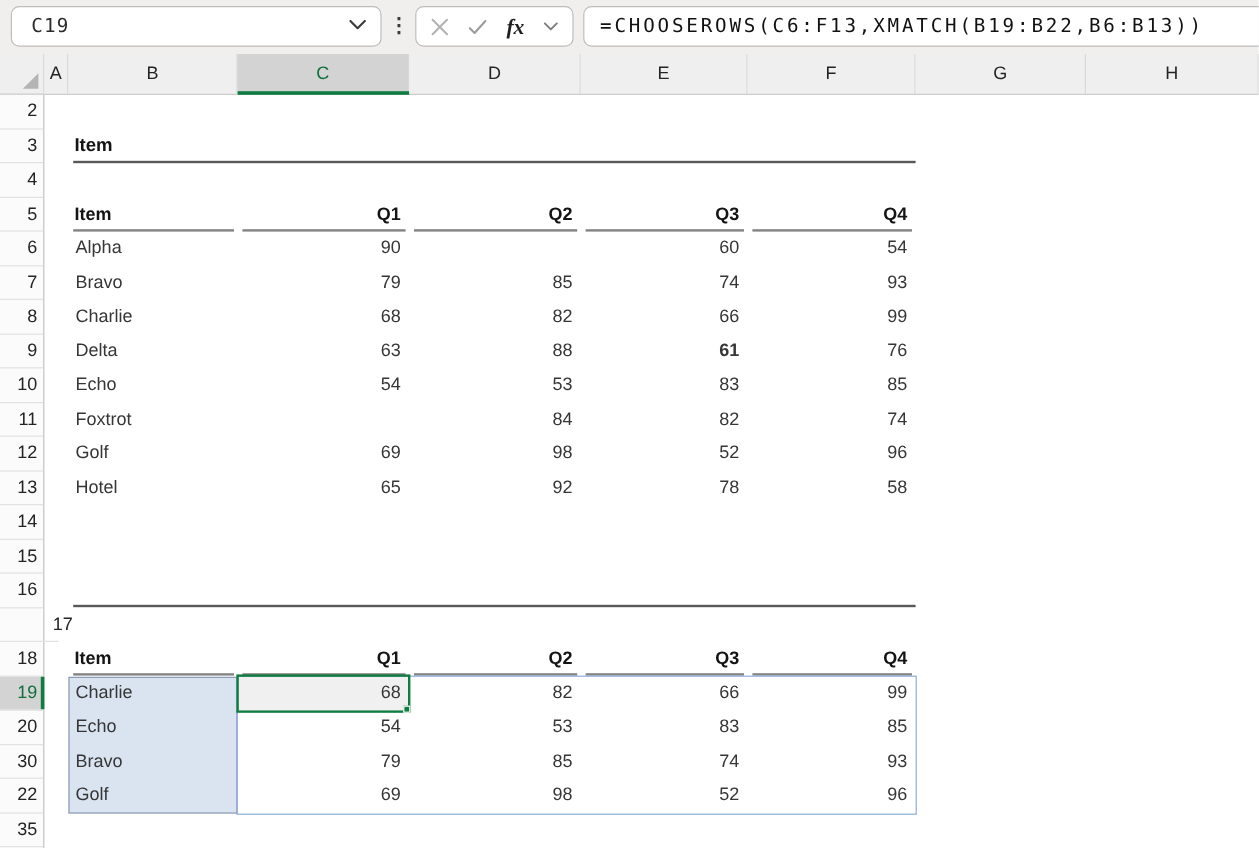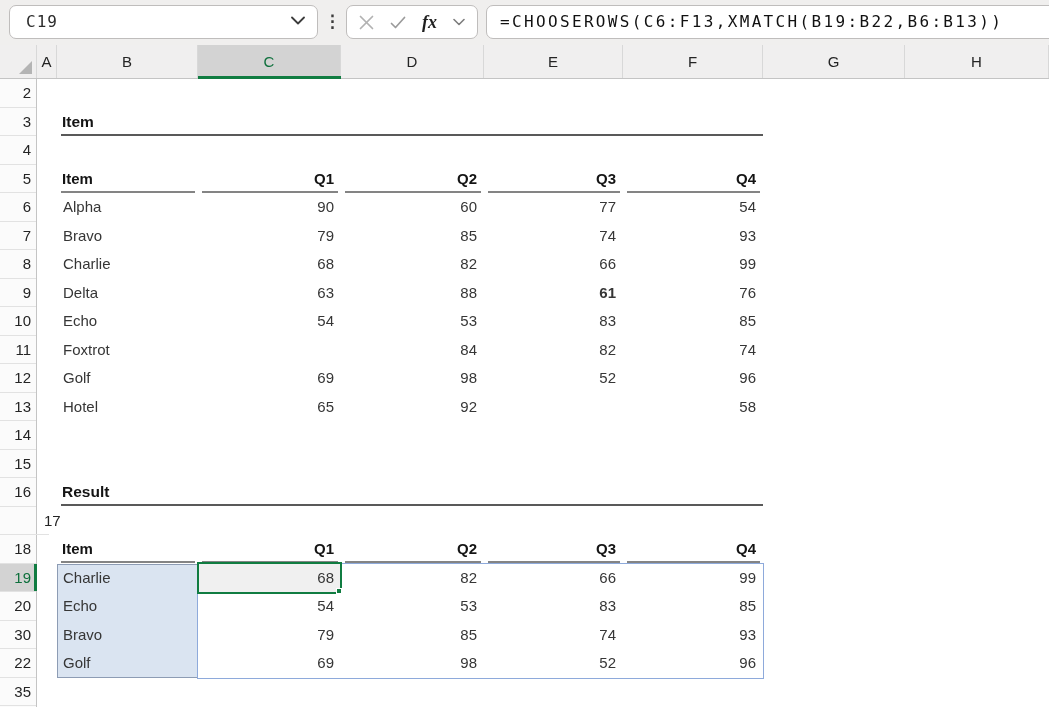--- a/index.html
+++ b/index.html
@@ -165,22 +165,21 @@
       <div class="cell num bold" style="left: 341px; top: 119.5px; width: 143px; height: 28.5px; line-height: 28.5px;">Q2</div>
       <div class="cell num bold" style="left: 484px; top: 119.5px; width: 139px; height: 28.5px; line-height: 28.5px;">Q3</div>
       <div class="cell num bold" style="left: 623px; top: 119.5px; width: 140px; height: 28.5px; line-height: 28.5px;">Q4</div>
       <div class="uline" style="left: 61px; top: 145.5px; width: 134px; background: rgb(132, 132, 132);"></div>
       <div class="uline" style="left: 202px; top: 145.5px; width: 136px; background: rgb(132, 132, 132);"></div>
       <div class="uline" style="left: 345px; top: 145.5px; width: 136px; background: rgb(132, 132, 132);"></div>
       <div class="uline" style="left: 488px; top: 145.5px; width: 132px; background: rgb(132, 132, 132);"></div>
       <div class="uline" style="left: 627px; top: 145.5px; width: 133px; background: rgb(132, 132, 132);"></div>
       <div class="cell label" style="left: 58px; top: 148px; width: 139px; height: 28.5px; line-height: 28.5px;">Alpha</div>
       <div class="cell num" style="left: 198px; top: 148px; width: 143px; height: 28.5px; line-height: 28.5px;">90</div>
-      <div class="cell num" style="left: 341px; top: 148px; width: 143px; height: 28.5px; line-height: 28.5px;">60</div>
-      <div class="cell num" style="left: 484px; top: 148px; width: 139px; height: 28.5px; line-height: 28.5px;">77</div>
+      <div class="cell num" style="left: 484px; top: 148px; width: 139px; height: 28.5px; line-height: 28.5px;">60</div>
       <div class="cell num" style="left: 623px; top: 148px; width: 140px; height: 28.5px; line-height: 28.5px;">54</div>
       <div class="cell label" style="left: 58px; top: 176.5px; width: 139px; height: 28.5px; line-height: 28.5px;">Bravo</div>
       <div class="cell num" style="left: 198px; top: 176.5px; width: 143px; height: 28.5px; line-height: 28.5px;">79</div>
       <div class="cell num" style="left: 341px; top: 176.5px; width: 143px; height: 28.5px; line-height: 28.5px;">85</div>
       <div class="cell num" style="left: 484px; top: 176.5px; width: 139px; height: 28.5px; line-height: 28.5px;">74</div>
       <div class="cell num" style="left: 623px; top: 176.5px; width: 140px; height: 28.5px; line-height: 28.5px;">93</div>
       <div class="cell label" style="left: 58px; top: 205px; width: 139px; height: 28.5px; line-height: 28.5px;">Charlie</div>
       <div class="cell num" style="left: 198px; top: 205px; width: 143px; height: 28.5px; line-height: 28.5px;">68</div>
       <div class="cell num" style="left: 341px; top: 205px; width: 143px; height: 28.5px; line-height: 28.5px;">82</div>
       <div class="cell num" style="left: 484px; top: 205px; width: 139px; height: 28.5px; line-height: 28.5px;">66</div>
@@ -200,22 +199,22 @@
       <div class="cell num" style="left: 484px; top: 290.5px; width: 139px; height: 28.5px; line-height: 28.5px;">82</div>
       <div class="cell num" style="left: 623px; top: 290.5px; width: 140px; height: 28.5px; line-height: 28.5px;">74</div>
       <div class="cell label" style="left: 58px; top: 319px; width: 139px; height: 28.5px; line-height: 28.5px;">Golf</div>
       <div class="cell num" style="left: 198px; top: 319px; width: 143px; height: 28.5px; line-height: 28.5px;">69</div>
       <div class="cell num" style="left: 341px; top: 319px; width: 143px; height: 28.5px; line-height: 28.5px;">98</div>
       <div class="cell num" style="left: 484px; top: 319px; width: 139px; height: 28.5px; line-height: 28.5px;">52</div>
       <div class="cell num" style="left: 623px; top: 319px; width: 140px; height: 28.5px; line-height: 28.5px;">96</div>
       <div class="cell label" style="left: 58px; top: 347.5px; width: 139px; height: 28.5px; line-height: 28.5px;">Hotel</div>
       <div class="cell num" style="left: 198px; top: 347.5px; width: 143px; height: 28.5px; line-height: 28.5px;">65</div>
       <div class="cell num" style="left: 341px; top: 347.5px; width: 143px; height: 28.5px; line-height: 28.5px;">92</div>
+      <div class="cell num" style="left: 484px; top: 347.5px; width: 139px; height: 28.5px; line-height: 28.5px;">78</div>
       <div class="cell num" style="left: 623px; top: 347.5px; width: 140px; height: 28.5px; line-height: 28.5px;">58</div>
-      <div class="cell label bold" style="left: 57px; top: 433px; width: 300px; height: 28.5px; line-height: 28.5px; font-size: 15.5px;">Result</div>
       <div class="tline" style="left: 61px; top: 459px; width: 702px; background: rgb(89, 89, 89);"></div>
       <div class="cell label bold" style="left: 57px; top: 490px; width: 141px; height: 28.5px; line-height: 28.5px;">Item</div>
       <div class="cell num bold" style="left: 198px; top: 490px; width: 143px; height: 28.5px; line-height: 28.5px;">Q1</div>
       <div class="cell num bold" style="left: 341px; top: 490px; width: 143px; height: 28.5px; line-height: 28.5px;">Q2</div>
       <div class="cell num bold" style="left: 484px; top: 490px; width: 139px; height: 28.5px; line-height: 28.5px;">Q3</div>
       <div class="cell num bold" style="left: 623px; top: 490px; width: 140px; height: 28.5px; line-height: 28.5px;">Q4</div>
       <div class="uline" style="left: 61px; top: 516px; width: 134px; background: rgb(132, 132, 132);"></div>
       <div class="uline" style="left: 202px; top: 516px; width: 136px; background: rgb(132, 132, 132);"></div>
       <div class="uline" style="left: 345px; top: 516px; width: 136px; background: rgb(132, 132, 132);"></div>
       <div class="uline" style="left: 488px; top: 516px; width: 132px; background: rgb(132, 132, 132);"></div>

